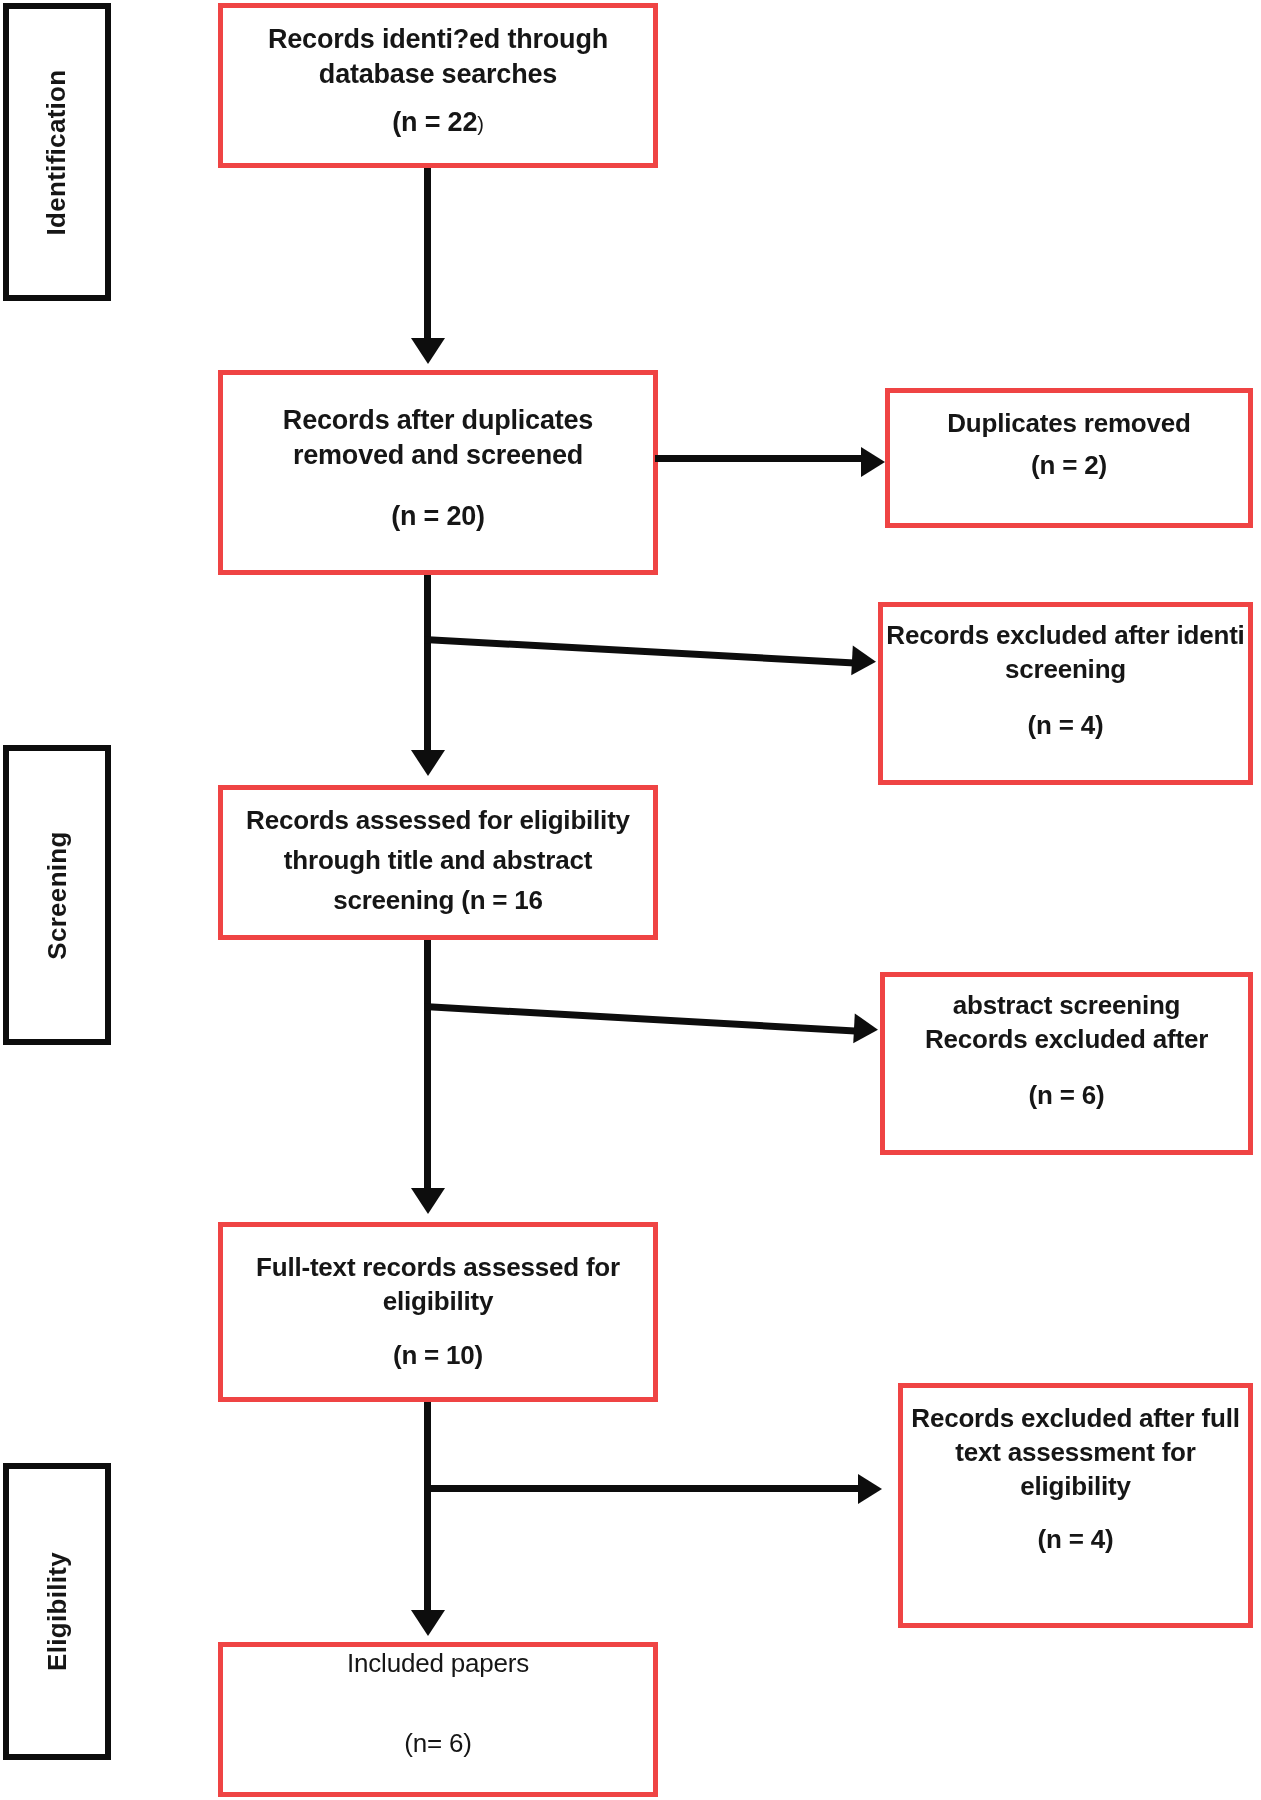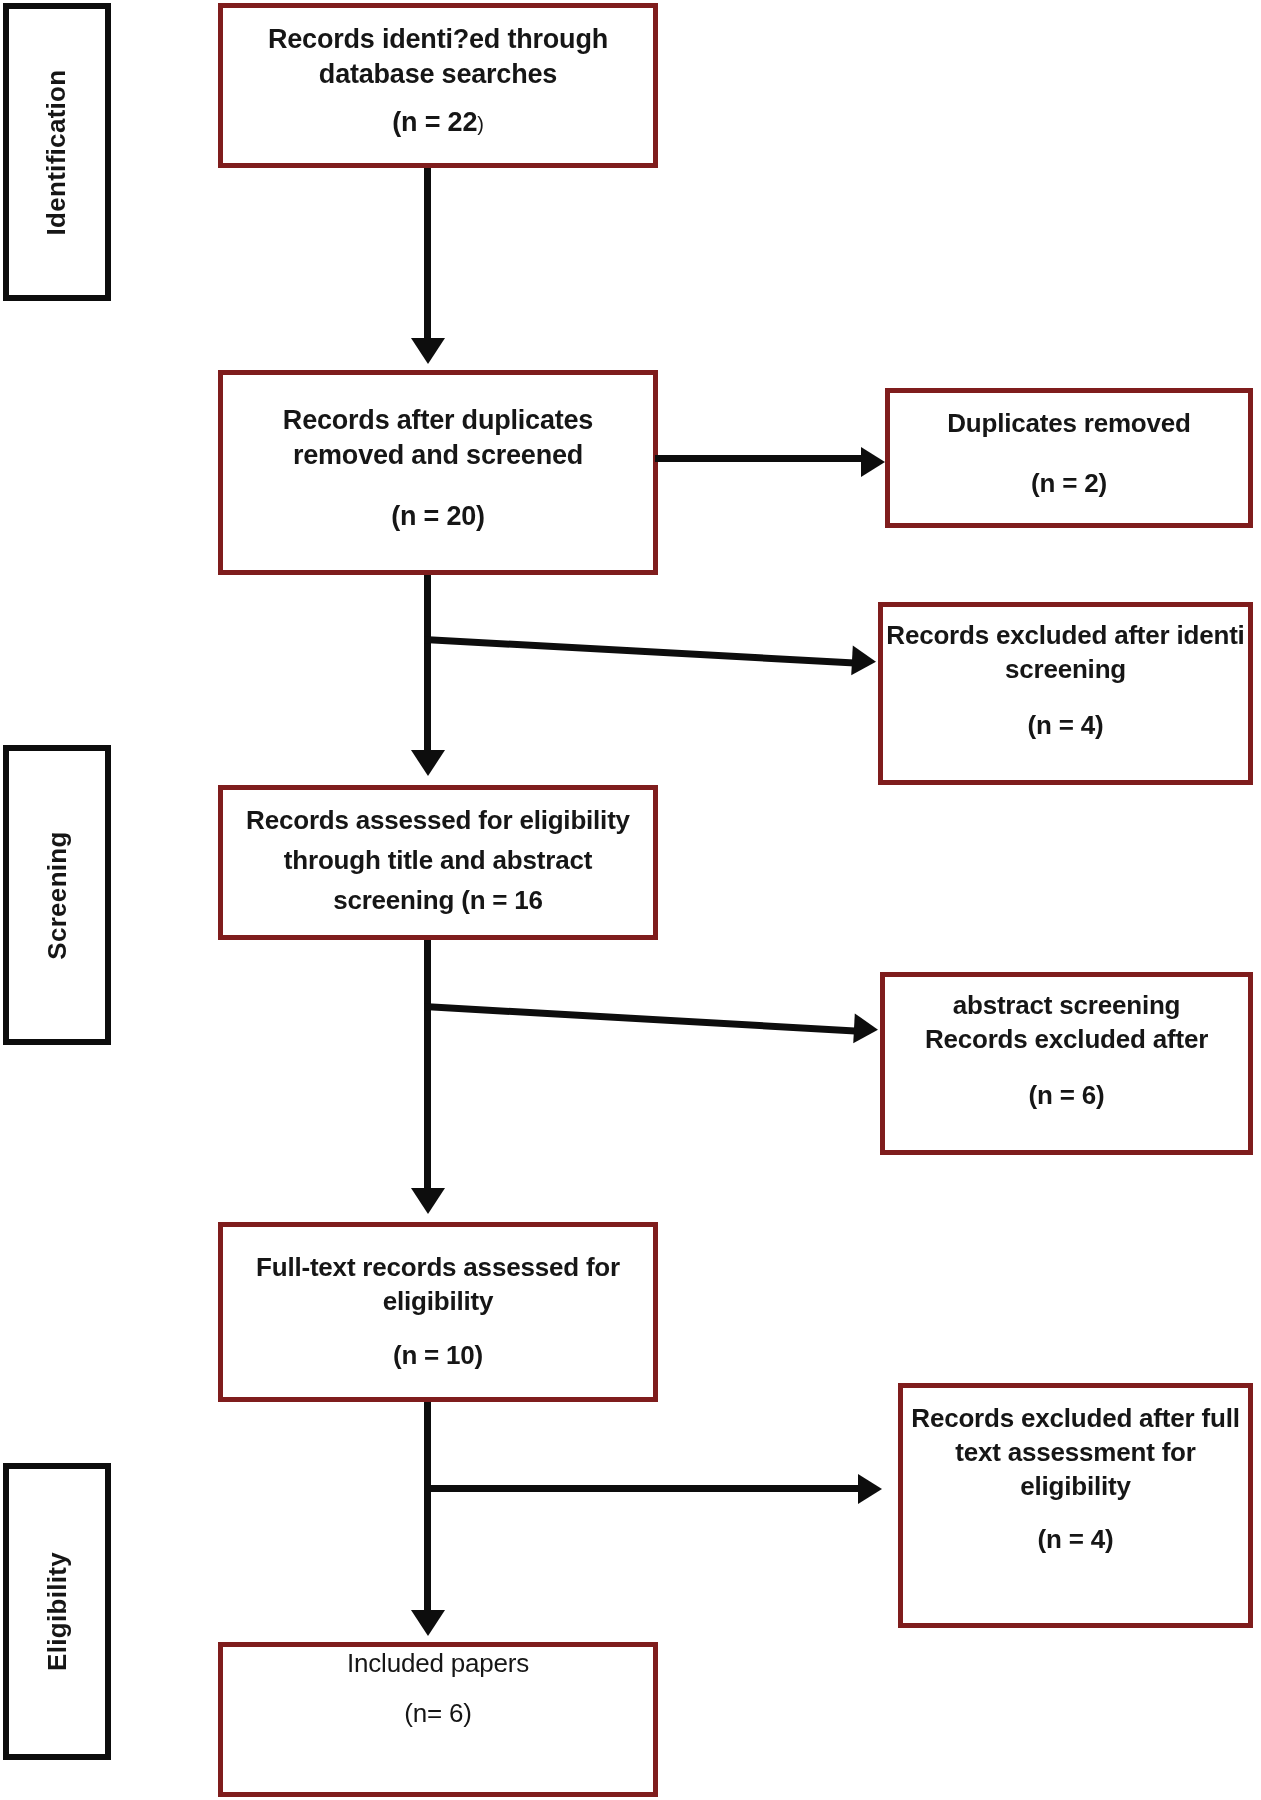--- a/index.html
+++ b/index.html
@@ -16,21 +16,21 @@
     width: 1261px;
     height: 1800px;
     background: #ffffff;
     overflow: hidden;
   }
 
   
   .box {
     position: absolute;
     box-sizing: border-box;
-    border: 5px solid #7f1d1d;
+    border: 5px solid #ef4444;
     background: #ffffff;
     display: flex;
     flex-direction: column;
     align-items: center;
     text-align: center;
     color: #161616;
     font-weight: bold;
     letter-spacing: -0.2px;
   }
   .box .ln {
@@ -122,21 +122,21 @@
     <span class="ln">Records after duplicates</span>
     <span class="ln">removed and screened</span>
     <span class="ln" style="margin-top:26px;">(n = 20)</span>
   </div>
 
   <div class="hline" style="left:655px; top:455px; width:210px;"></div>
   <div class="arrow-right" style="left:861px; top:447px;"></div>
 
   <div class="box" style="left:885px; top:388px; width:368px; height:140px; font-size:26px; padding-top:14px;">
     <span class="ln">Duplicates removed</span>
-    <span class="ln" style="margin-top:26px;">(n = 2)</span>
+    <span class="ln" style="margin-top:8px;">(n = 2)</span>
   </div>
 
   <div class="vline" style="left:424px; top:575px; height:178px;"></div>
   <div class="arrow-down" style="left:411px; top:750px;"></div>
 
   <svg class="slant" width="510" height="50" style="left:424px; top:636px;">
     <polygon points="0,0 440,24 440,31 0,7"></polygon>
   </svg>
   <div class="arrow-right" style="left:852px; top:646px; transform:rotate(3deg);"></div>
 
@@ -180,16 +180,16 @@
 
   <div class="box" style="left:898px; top:1383px; width:355px; height:245px; font-size:26px; padding-top:14px;">
     <span class="ln">Records excluded after full</span>
     <span class="ln">text assessment for</span>
     <span class="ln">eligibility</span>
     <span class="ln" style="margin-top:20px;">(n = 4)</span>
   </div>
 
   <div class="box" style="left:218px; top:1642px; width:440px; height:155px; font-size:26px; font-weight:normal;">
     <span class="ln">Included papers</span>
-    <span class="ln" style="margin-top:16px;">(n= 6)</span>
+    <span class="ln" style="margin-top:46px;">(n= 6)</span>
   </div>
 
 </div>
 
 </body></html>

